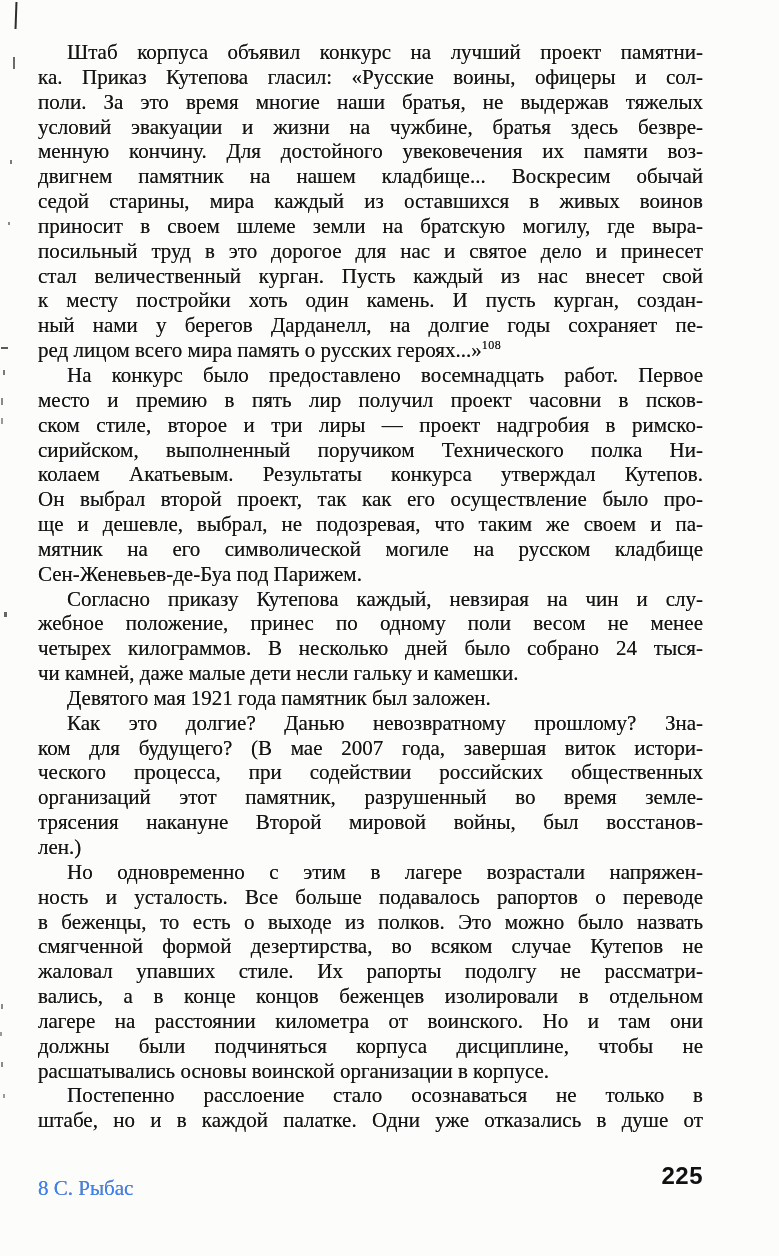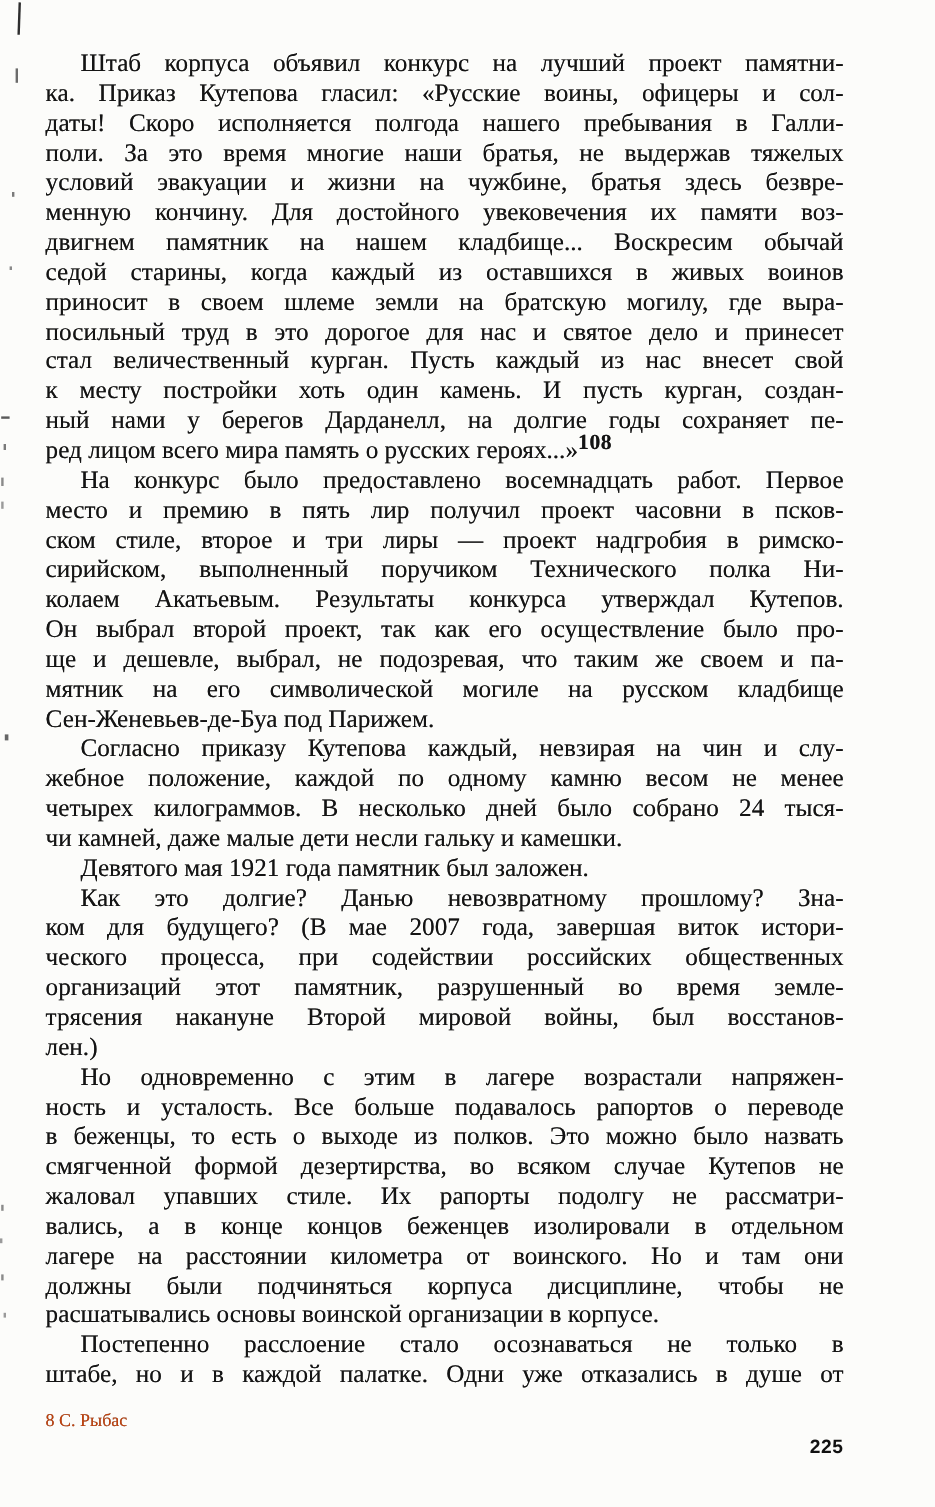--- a/index.html
+++ b/index.html
@@ -25,37 +25,36 @@
   }
   .paragraph { margin: 0; }
   .line {
     text-align: justify;
     text-align-last: justify;
     white-space: normal;
   }
   .line.last { text-align-last: left; }
   .line.indent { text-indent: 29px; }
   .line sup {
-    font-size: 18px;
+    font-size: 12px;
     line-height: 0;
     vertical-align: super;
     letter-spacing: 0.5px;
-    font-weight: bold;
   }
   .footer-left {
     position: absolute;
     left: 38px; top: 1176px;
-    font-size: 15px;
-    color: #c2410c;
+    font-size: 21px;
+    color: #3b82f6;
     text-shadow: 0 0 0.4px rgba(0,0,0,0.5);
   }
   .page-number {
     position: absolute;
-    right: 76px; top: 1198px;
-    font-size: 16px;
+    right: 76px; top: 1162px;
+    font-size: 24px;
     font-weight: bold;
     font-family: "Liberation Sans", "DejaVu Sans", sans-serif;
     letter-spacing: 0.5px;
     color: #111;
   }
   
   .artifact { position: absolute; background: #444; }
   .a1  { left: 15px; top: 2px;    width: 2px; height: 27px; transform: rotate(2deg); background:#2e2e2e; }
   .a2  { left: 13px; top: 57px;   width: 2px; height: 12px; background:#6b6b6b; }
   .a3  { left: 10px; top: 160px;  width: 2px; height: 4px;  background:#7a7a7a; }
@@ -86,47 +85,46 @@
   <div class="artifact a9"></div>
   <div class="artifact a10"></div>
   <div class="artifact a11"></div>
   <div class="artifact a12"></div>
   <div class="artifact a13"></div>
 
   <div class="text-block">
       <div class="paragraph">
         <div class="line indent">Штаб корпуса объявил конкурс на лучший проект памятни-</div>
         <div class="line">ка. Приказ Кутепова гласил: «Русские воины, офицеры и сол-</div>
-        <div class="line">даты! Скоро исполняется полгода нашего пребывания в Галли-</div>
         <div class="line">поли. За это время многие наши братья, не выдержав тяжелых</div>
         <div class="line">условий эвакуации и жизни на чужбине, братья здесь безвре-</div>
         <div class="line">менную кончину. Для достойного увековечения их памяти воз-</div>
         <div class="line">двигнем памятник на нашем кладбище... Воскресим обычай</div>
-        <div class="line">седой старины, когда каждый из оставшихся в живых воинов</div>
+        <div class="line">седой старины, мира каждый из оставшихся в живых воинов</div>
         <div class="line">приносит в своем шлеме земли на братскую могилу, где выра-</div>
         <div class="line">посильный труд в это дорогое для нас и святое дело и принесет</div>
         <div class="line">стал величественный курган. Пусть каждый из нас внесет свой</div>
         <div class="line">к месту постройки хоть один камень. И пусть курган, создан-</div>
         <div class="line">ный нами у берегов Дарданелл, на долгие годы сохраняет пе-</div>
         <div class="line last">ред лицом всего мира память о русских героях...»<sup>108</sup></div>
       </div>
       <div class="paragraph">
         <div class="line indent">На конкурс было предоставлено восемнадцать работ. Первое</div>
         <div class="line">место и премию в пять лир получил проект часовни в псков-</div>
         <div class="line">ском стиле, второе и три лиры — проект надгробия в римско-</div>
         <div class="line">сирийском, выполненный поручиком Технического полка Ни-</div>
         <div class="line">колаем Акатьевым. Результаты конкурса утверждал Кутепов.</div>
         <div class="line">Он выбрал второй проект, так как его осуществление было про-</div>
         <div class="line">ще и дешевле, выбрал, не подозревая, что таким же своем и па-</div>
         <div class="line">мятник на его символической могиле на русском кладбище</div>
         <div class="line last">Сен-Женевьев-де-Буа под Парижем.</div>
       </div>
       <div class="paragraph">
         <div class="line indent">Согласно приказу Кутепова каждый, невзирая на чин и слу-</div>
-        <div class="line">жебное положение, каждой по одному камню весом не менее</div>
+        <div class="line">жебное положение, принес по одному поли весом не менее</div>
         <div class="line">четырех килограммов. В несколько дней было собрано 24 тыся-</div>
         <div class="line last">чи камней, даже малые дети несли гальку и камешки.</div>
       </div>
       <div class="paragraph">
         <div class="line last indent">Девятого мая 1921 года памятник был заложен.</div>
       </div>
       <div class="paragraph">
         <div class="line indent">Как это долгие? Данью невозвратному прошлому? Зна-</div>
         <div class="line">ком для будущего? (В мае 2007 года, завершая виток истори-</div>
         <div class="line">ческого процесса, при содействии российских общественных</div>

